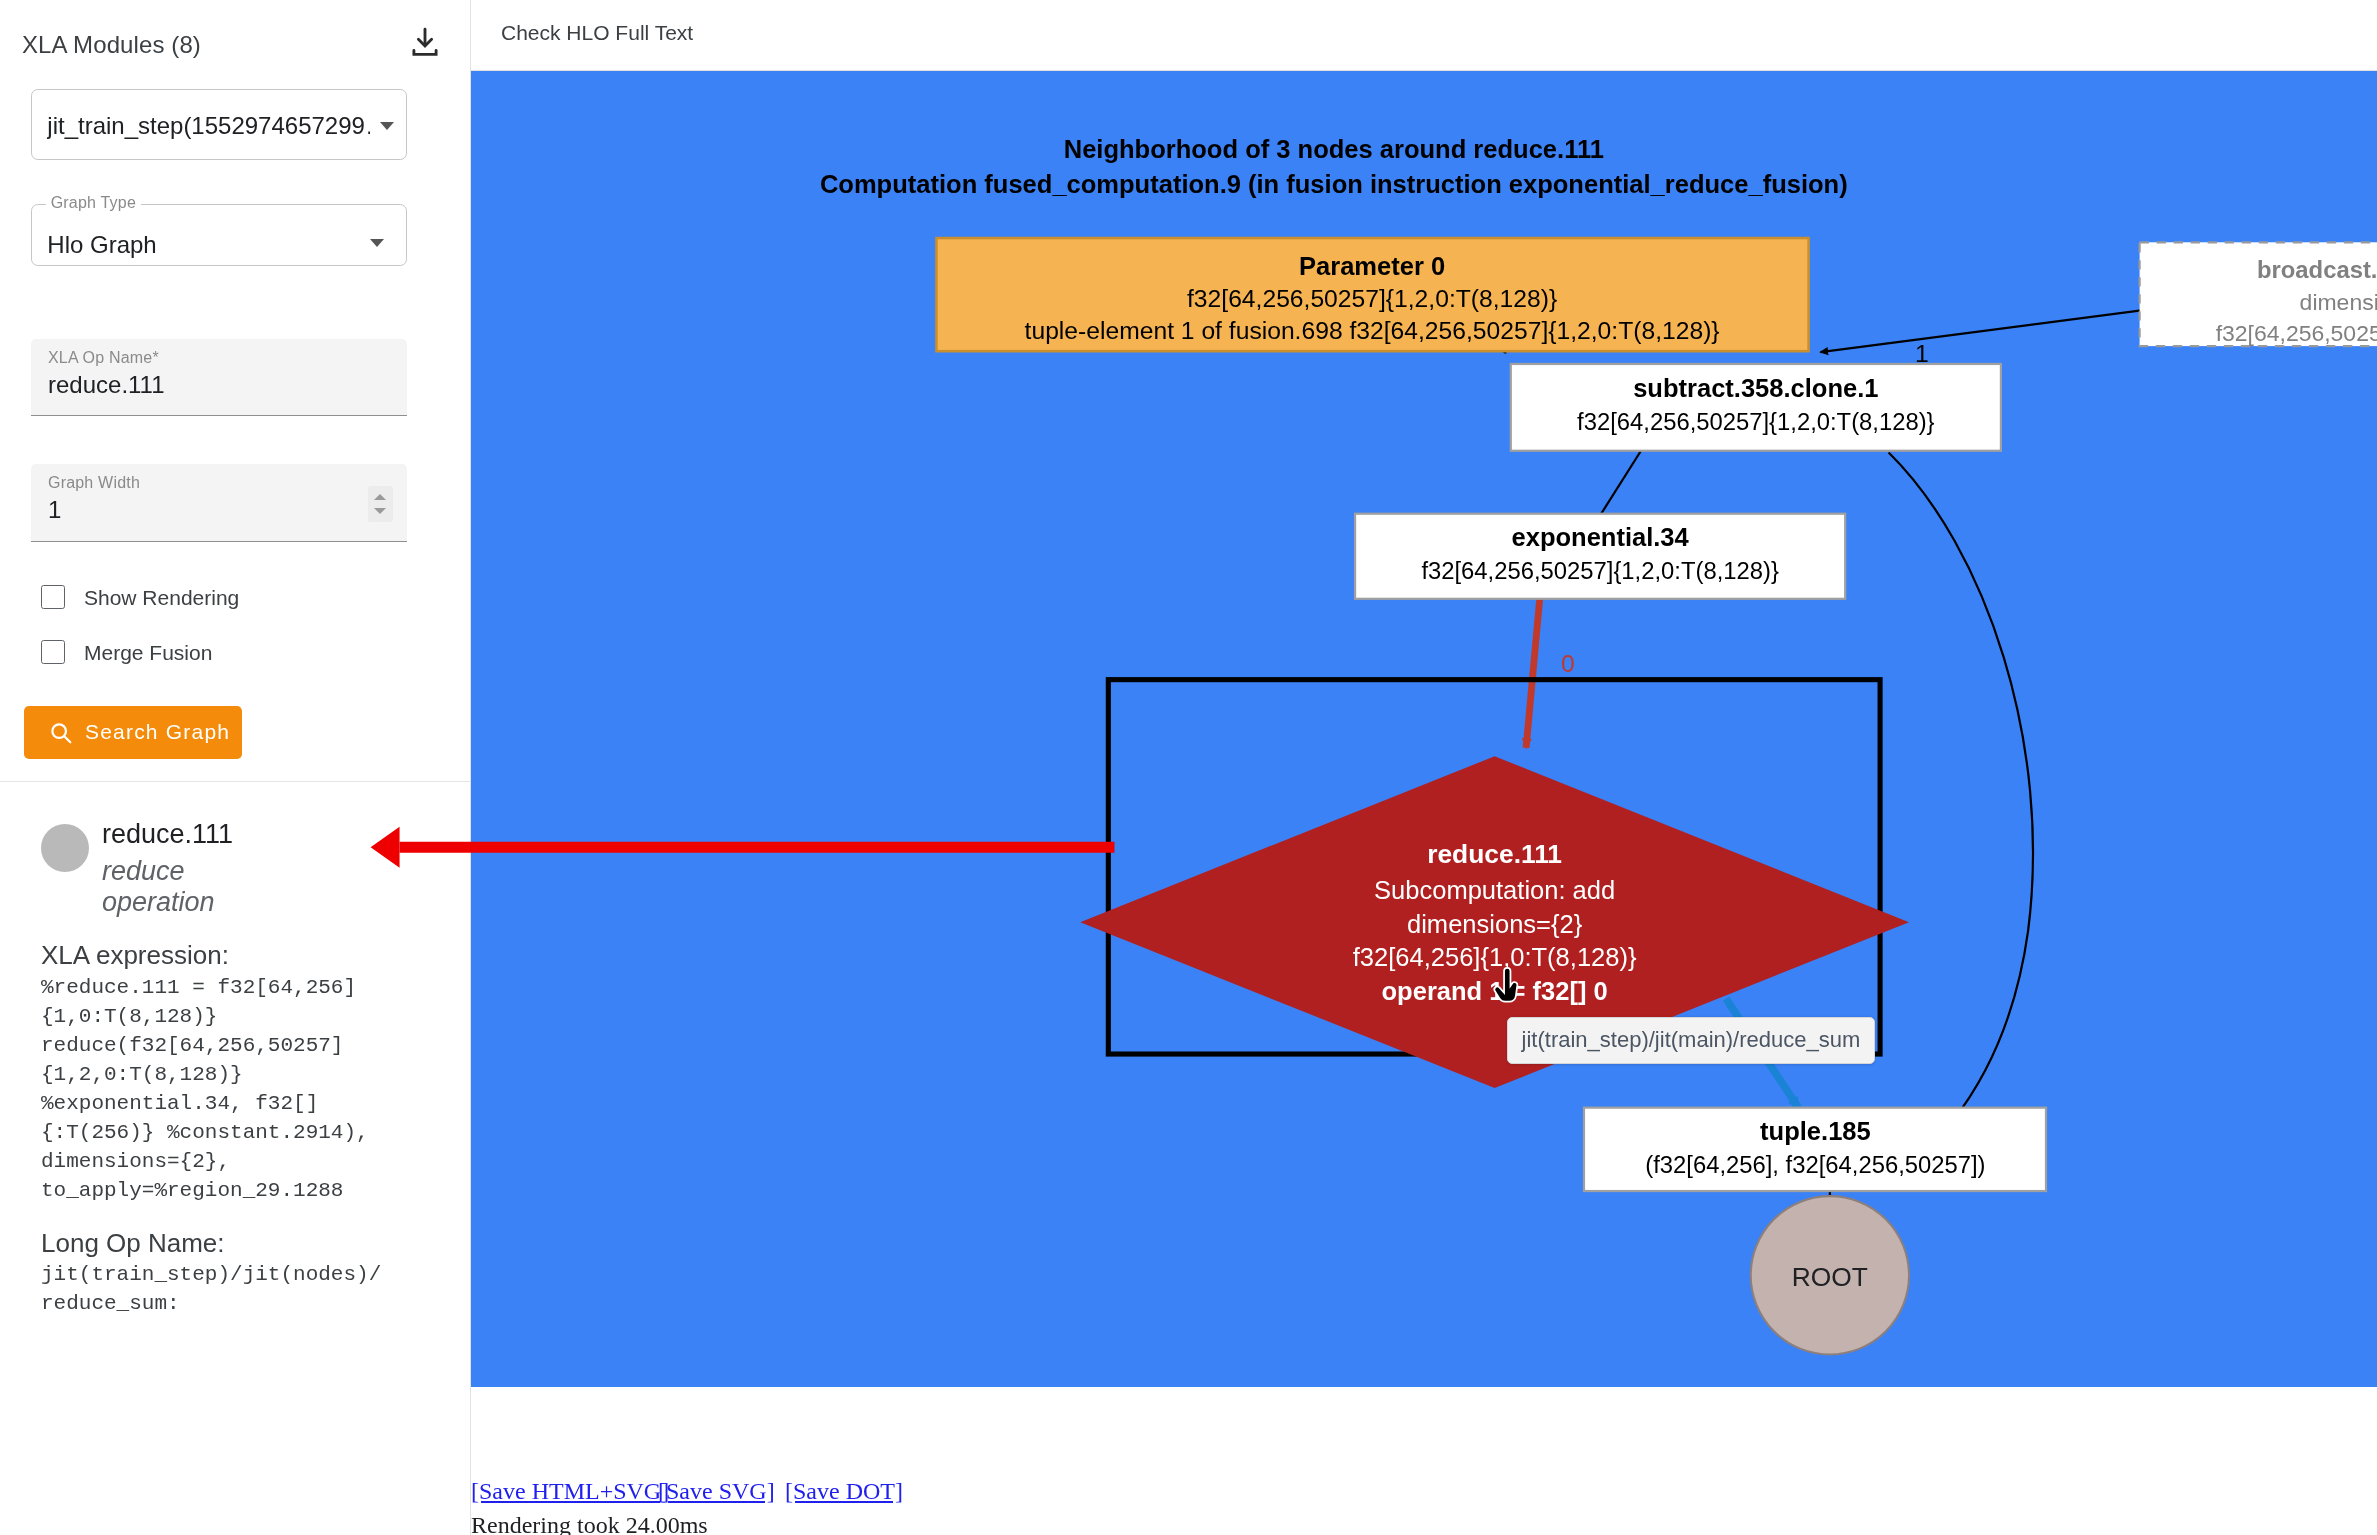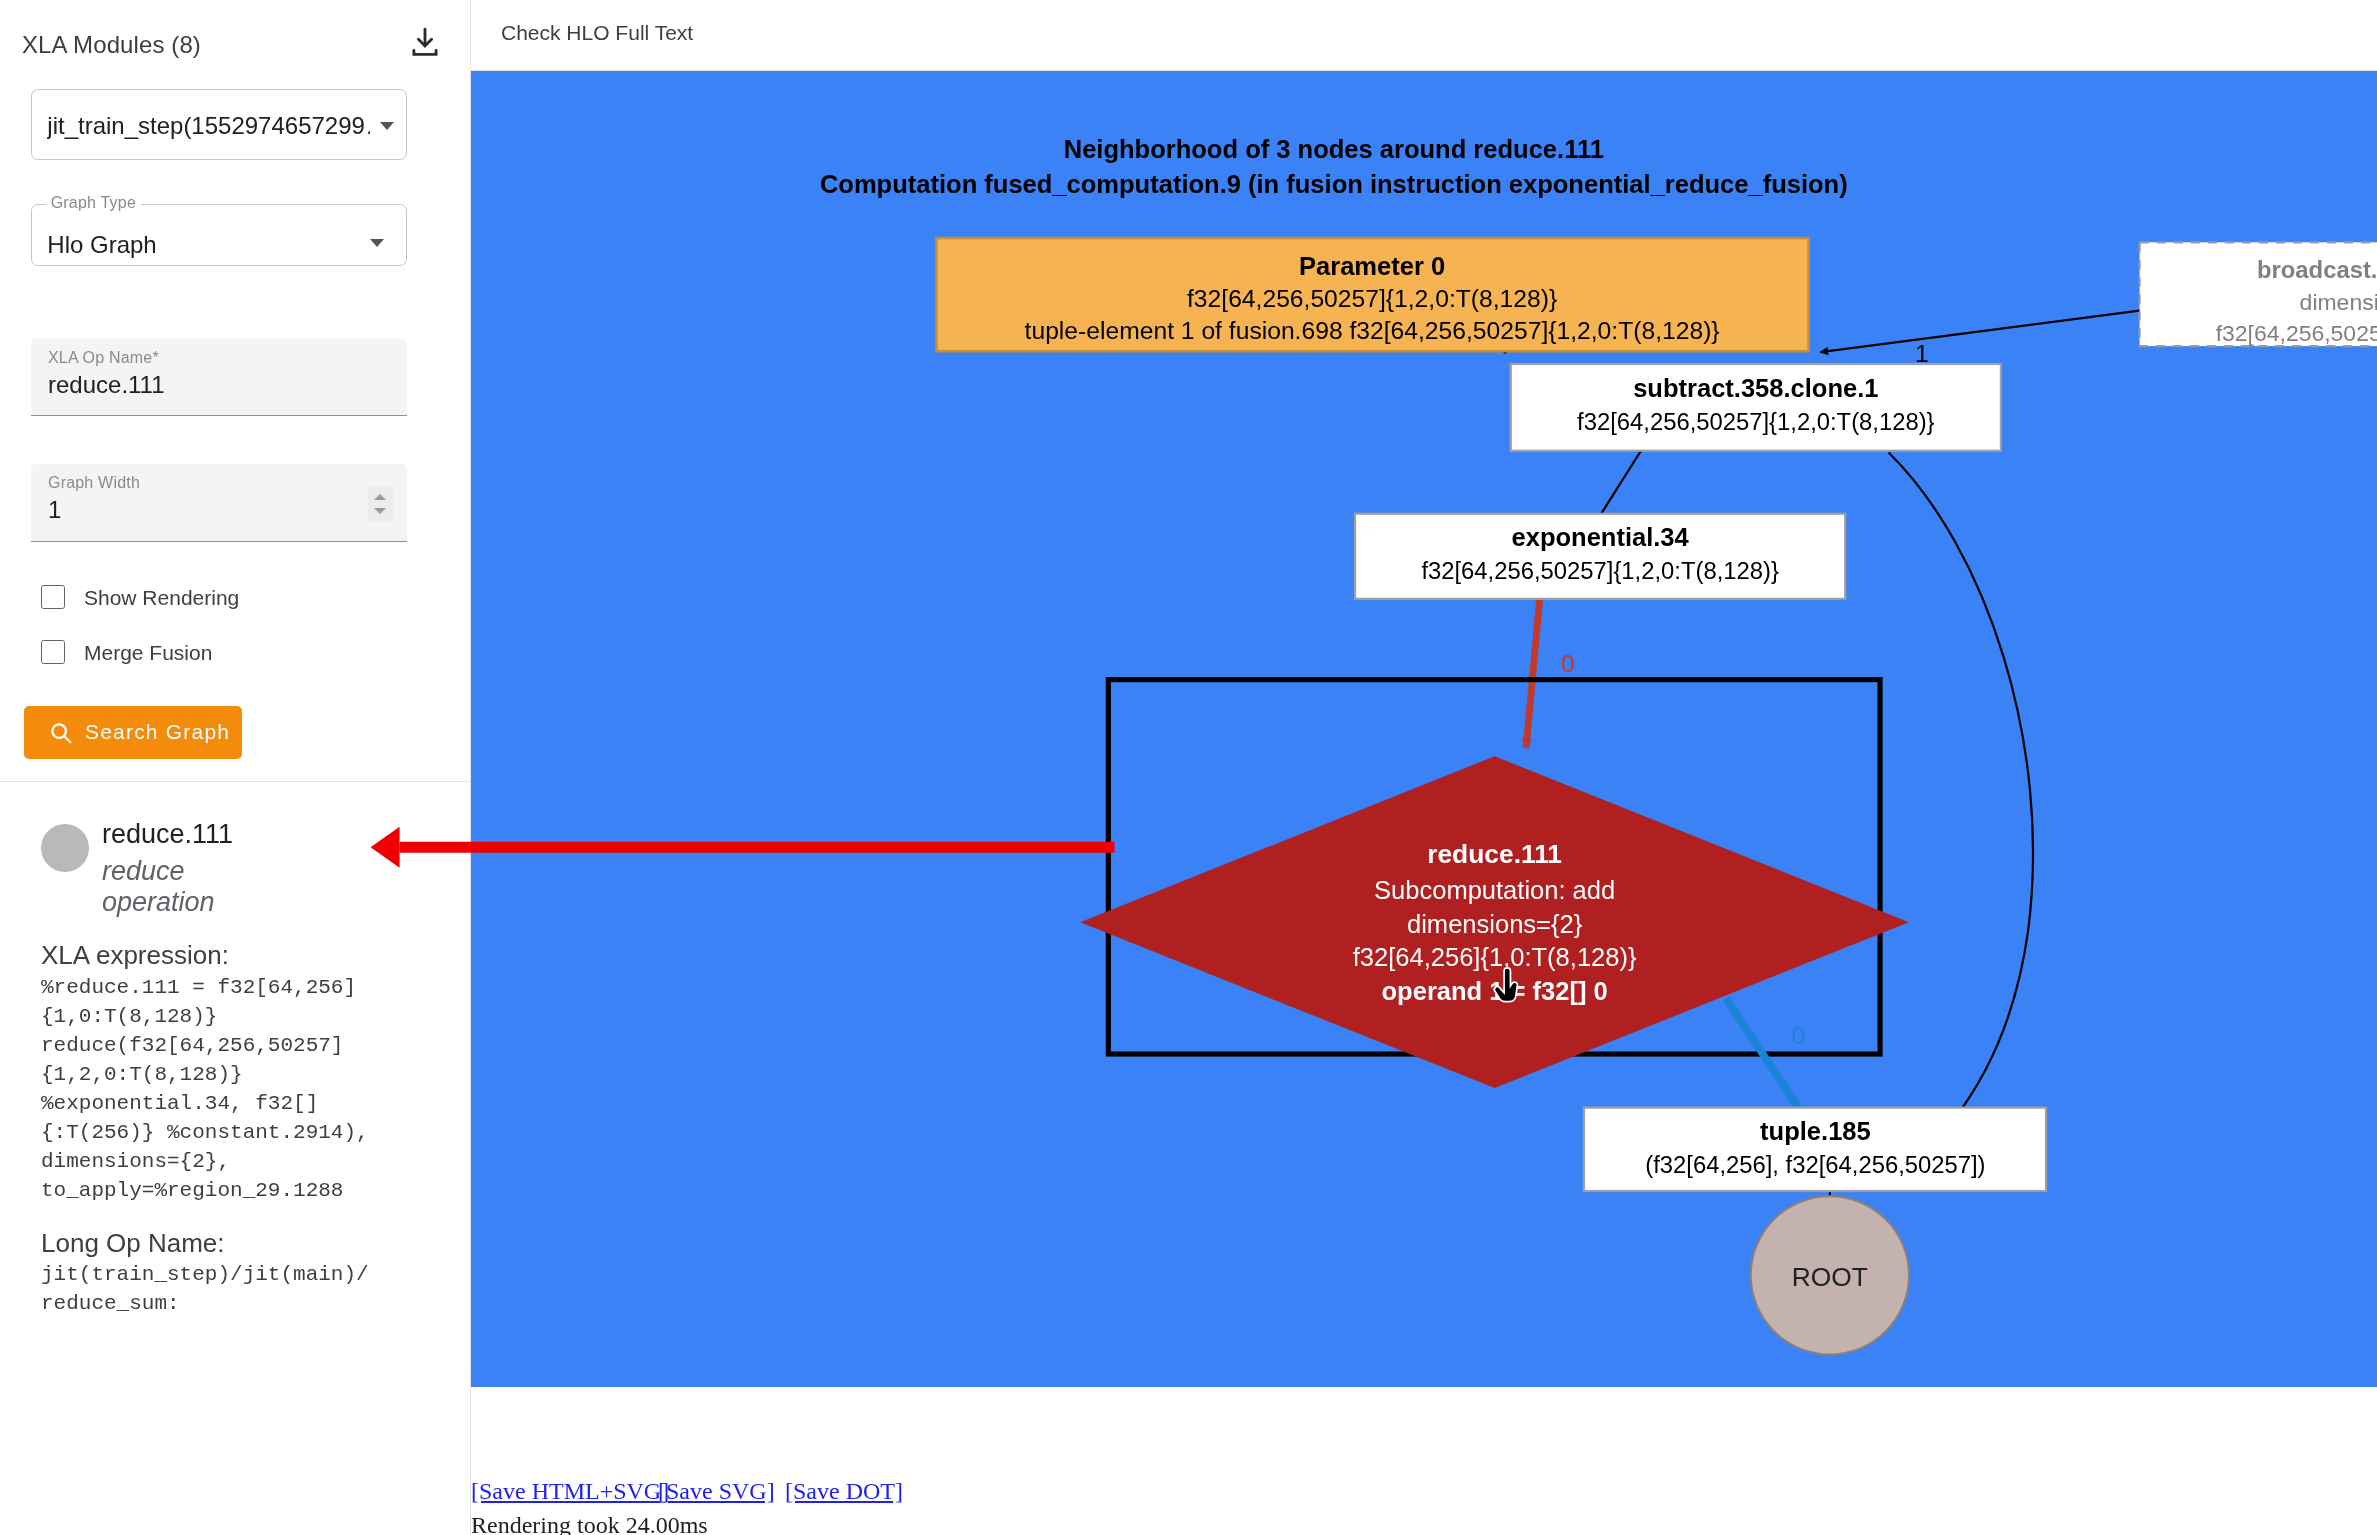--- a/index.html
+++ b/index.html
@@ -231,21 +231,21 @@
   <div class="mono" id="xla-expr-body">%reduce.111 = f32[64,256]
 {1,0:T(8,128)}
 reduce(f32[64,256,50257]
 {1,2,0:T(8,128)}
 %exponential.34, f32[]
 {:T(256)} %constant.2914),
 dimensions={2},
 to_apply=%region_29.1288</div>
 
   <div class="secheading" id="longop-heading">Long Op Name:</div>
-  <div class="mono" id="longop-body">jit(train_step)/jit(main)/
+  <div class="mono" id="longop-body">jit(train_step)/jit(nodes)/
 reduce_sum:</div>
 </div>
 
 <div id="topbar">
   <span id="check-hlo">Check HLO Full Text</span>
 </div>
 
 <div id="graph">
   <svg id="graph-svg" width="1906" height="1316" viewBox="0 0 2240 1546">
     <defs>
@@ -356,20 +356,21 @@
         <tspan>(f32[64,256], f32[64,256,50257])</tspan></text>
     </g>
 
     <g>
       <circle cx="1597" cy="1415" r="93" fill="#c3b2ad" stroke="#8d7f7b" stroke-width="2.4"></circle>
       <text x="1597" y="1428" text-anchor="middle" font-size="31" fill="#202124">
         <tspan>ROOT</tspan></text>
     </g>
   </svg>
 
+  <div id="tooltip" style="left:1036px;top:946px;">jit(train_step)/jit(main)/reduce_sum</div>
 
   <div id="cursor" style="left:1019px;top:895px;">
     <svg width="39" height="48" viewBox="0 0 24 30">
       <path d="M8.6 3.2c0-1.2.9-2.1 2-2.1s2 .9 2 2.1v9.2l1.1-1.6c.5-.8 1.6-1 2.4-.5.6.4.9 1 .8 1.7l-.9 6.6c-.3 2.1-2.1 3.7-4.2 3.7H9.2c-1.4 0-2.7-.7-3.4-1.9l-3-4.8c-.5-.9-.2-2 .6-2.5.8-.5 1.8-.3 2.4.4l2.8 3.2V3.2z" fill="#000" stroke="#fff" stroke-width="1.1"></path>
     </svg>
   </div>
 </div>
 
 <svg id="red-arrow" style="left:357px;top:813px;" width="783" height="77" viewBox="0 0 920 90">
   <line x1="890" y1="40" x2="50" y2="40" stroke="#ee0000" stroke-width="13"></line>

